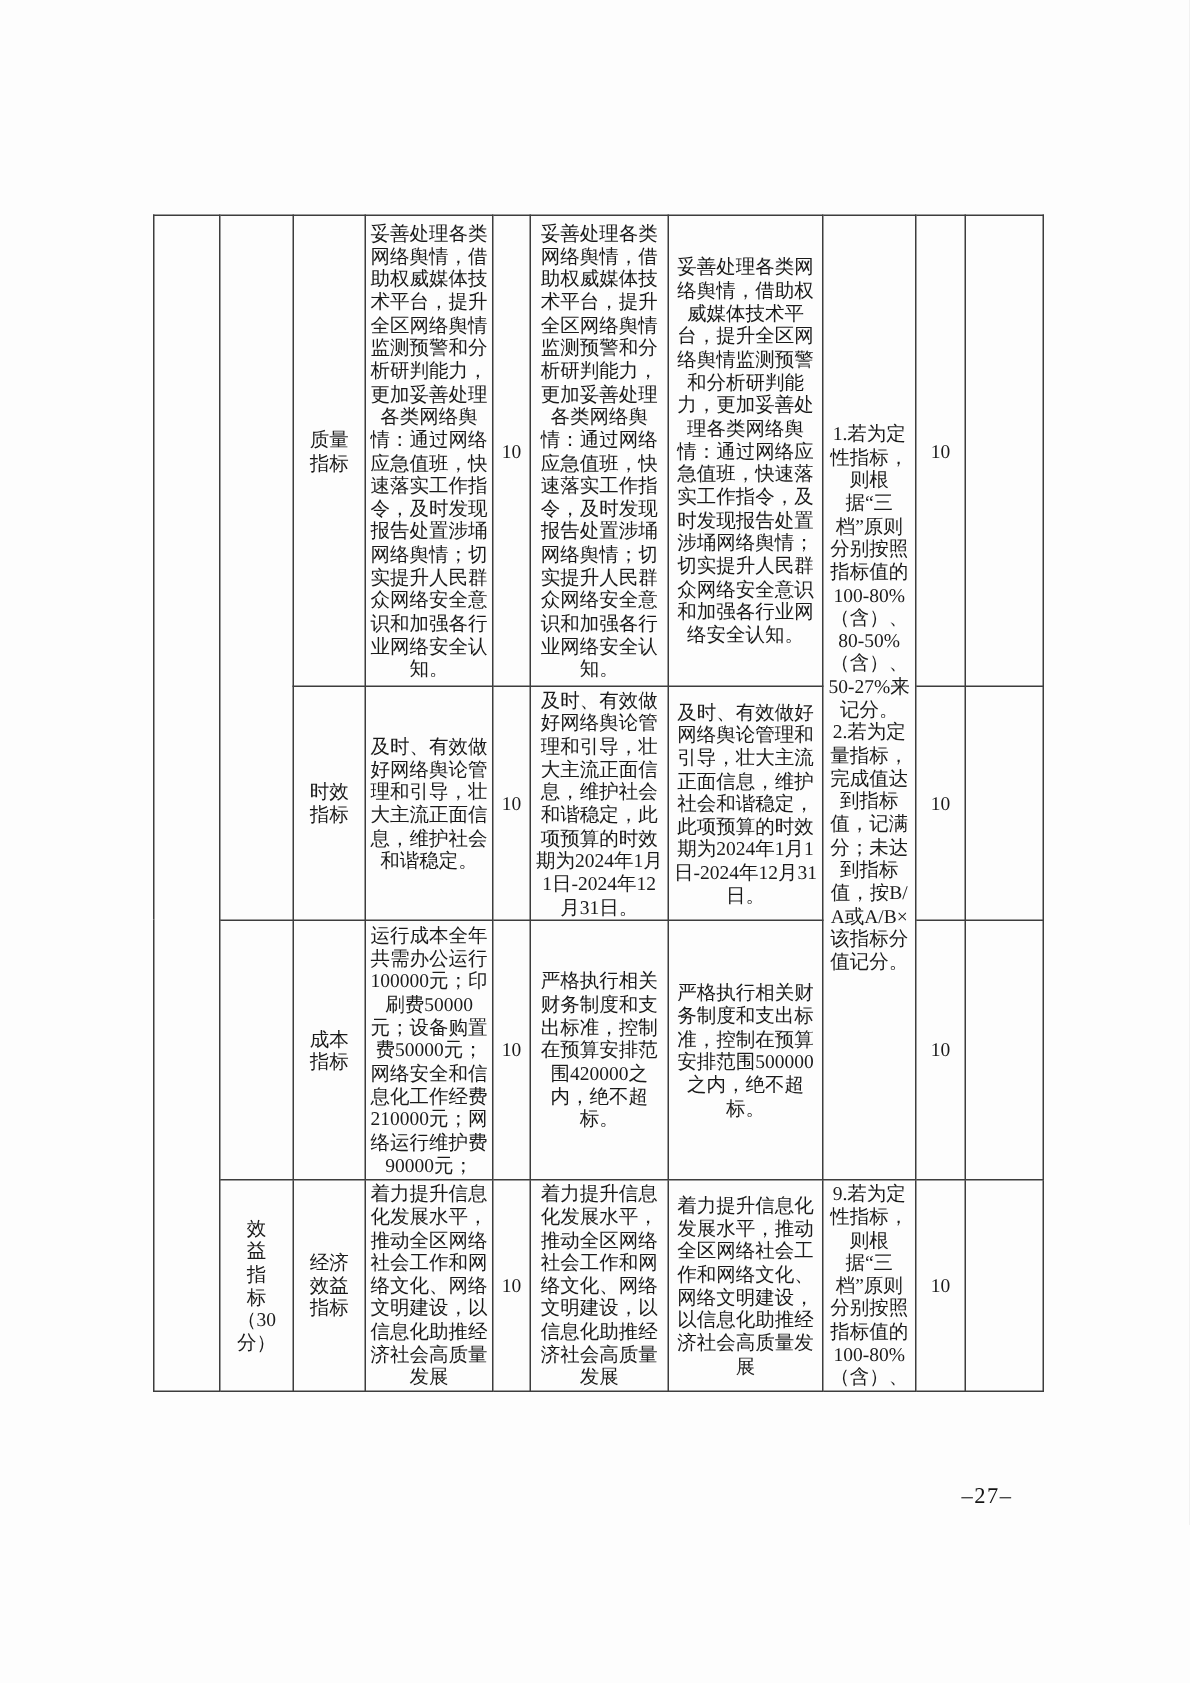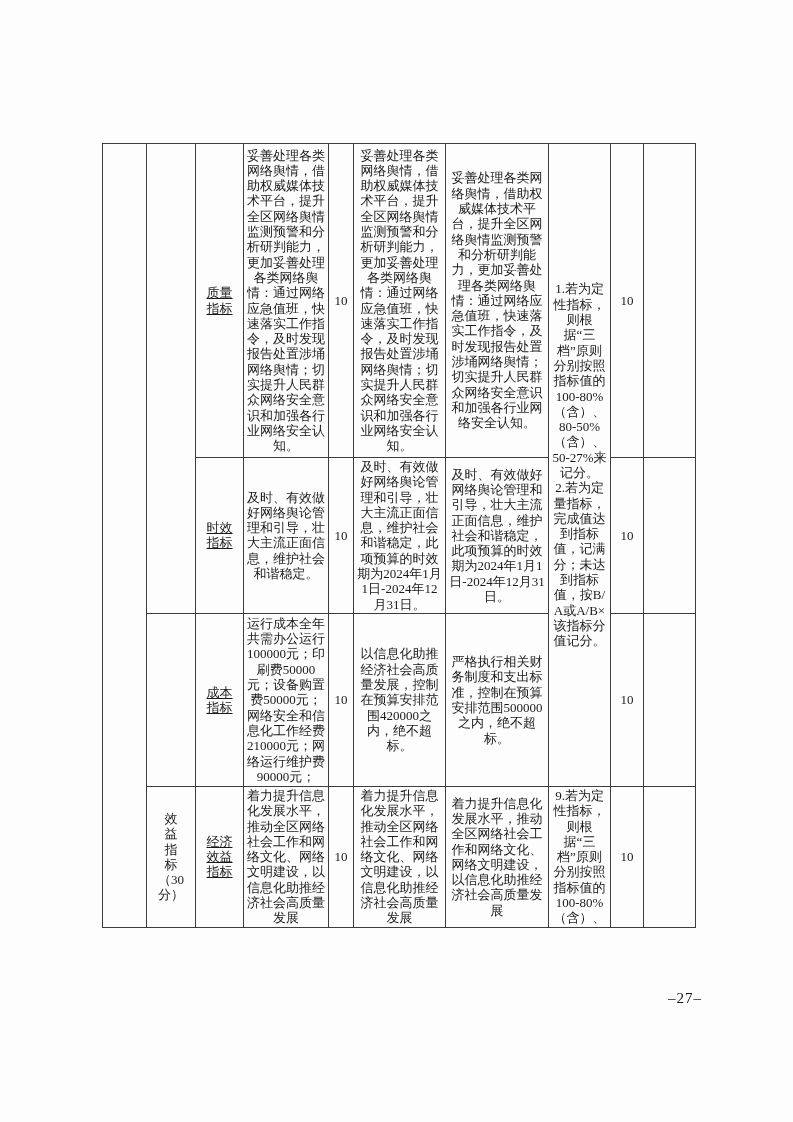--- a/index.html
+++ b/index.html
@@ -23,36 +23,36 @@
     border:1px solid #3d3d3d;
     vertical-align:middle;
     text-align:center;
     font-size:13px;
     line-height:15.3px;
     padding:1px 2px;
     word-break:break-all;
     overflow:hidden;
     margin-top:44px;
   }
-  td.lbl{white-space:pre-line;line-height:17px;text-decoration:underline;}
+  td.lbl{white-space:pre-line;line-height:17px;}
   td.vlabel{white-space:pre-line;line-height:16px;}
   td.txt{}
   td.rule{
     text-align:left;
     font-size:12px;
     line-height:13.9px;
     padding:2px 3px;
     white-space:pre-line;
     vertical-align:middle;
   }
   td.num{font-size:13px;}
   td.empty{}
   .pagenum{
     position:absolute;
-    left:668px;top:990px;
+    left:641px;top:990px;
     font-size:15px;
     letter-spacing:1px;
     color:#141414;
   }
 </style>
 </head>
 <body>
 
 <div class="page">
 
@@ -96,21 +96,21 @@
       <td class="num">10</td>
       <td class="empty"></td>
     </tr>
 
     <tr style="height:173px">
       <td class="empty"></td>
       <td class="lbl">成本
 指标</td>
       <td class="txt">运行成本全年共需办公运行100000元；印刷费50000元；设备购置费50000元；网络安全和信息化工作经费210000元；网络运行维护费90000元；</td>
       <td class="num">10</td>
-      <td class="txt">以信息化助推经济社会高质量发展，控制在预算安排范围420000之内，绝不超标。</td>
+      <td class="txt">严格执行相关财务制度和支出标准，控制在预算安排范围420000之内，绝不超标。</td>
       <td class="txt">严格执行相关财务制度和支出标准，控制在预算安排范围500000之内，绝不超标。</td>
       <td class="num">10</td>
       <td class="empty"></td>
     </tr>
 
     <tr style="height:140px">
       <td class="vlabel">效
 益
 指
 标

